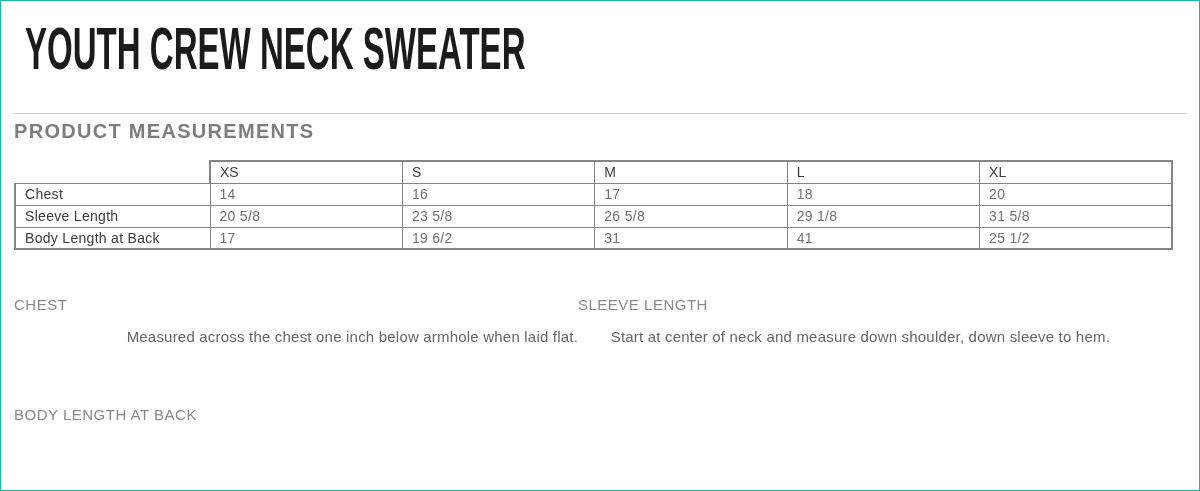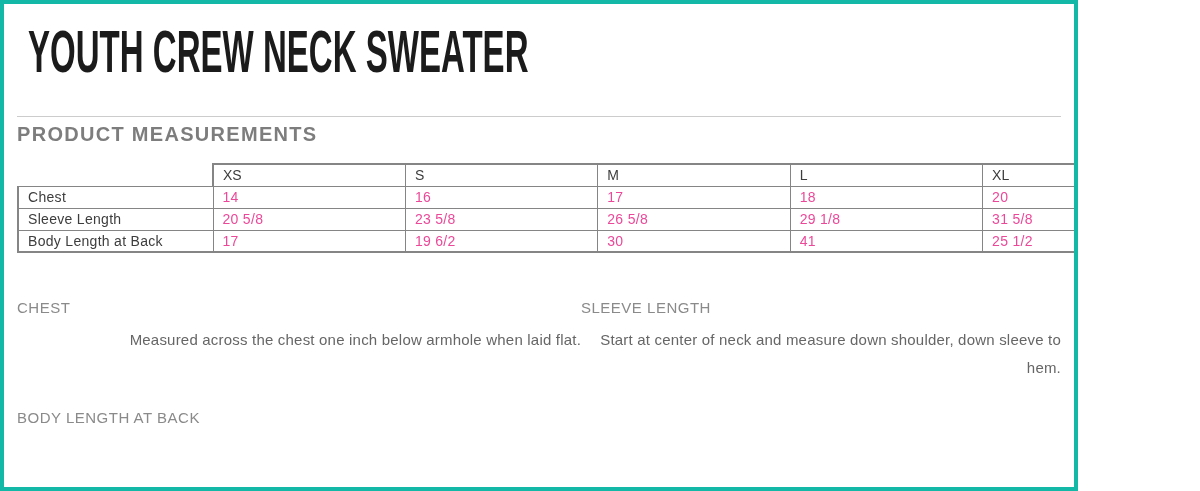--- a/index.html
+++ b/index.html
@@ -1,24 +1,24 @@
 <!DOCTYPE html>
 <html><head>
 <meta charset="utf-8">
 <style>
   * { margin: 0; padding: 0; box-sizing: border-box; }
   html, body { background: #fff; }
   body { font-family: "Liberation Sans", sans-serif; }
 
   .page {
     position: relative;
-    width: 1078px;
+    width: 1200px;
     height: 491px;
     background: #ffffff;
-    border: 4px solid #14b8a6;
+    border: 1px solid #14b8a6;
     padding: 0 13px;
     overflow: hidden;
   }
 
   
   .title {
     margin-top: 19px;
     margin-left: 11px;
     font-size: 59px;
     line-height: 59px;
@@ -65,21 +65,21 @@
     margin-top: 45px;
   }
   .size-chart thead th { color: #3d3d3d; border-top-width: 2px; }
   .size-chart thead th.corner { border: none; }
   .size-chart thead th:nth-child(2) { border-left-width: 2px; }
   .size-chart thead th:last-child,
   .size-chart tbody td:last-child { border-right-width: 2px; }
   .size-chart tbody td:first-child { border-left-width: 2px; }
   .size-chart tbody tr:last-child td { border-bottom-width: 2px; }
   .size-chart td.row-label { color: #3d3d3d; letter-spacing: 0.3px; }
-  .size-chart td.val { color: #ec4899; letter-spacing: 0.3px; }
+  .size-chart td.val { color: #737373; letter-spacing: 0.3px; }
 
   
   .definitions {
     margin-top: 46px;
     display: grid;
     grid-template-columns: 564px 1fr;
     grid-template-rows: 110px auto;
   }
   .def .term {
     font-size: 15px;
@@ -144,21 +144,21 @@
         <td class="val">20 5/8</td>
         <td class="val">23 5/8</td>
         <td class="val">26 5/8</td>
         <td class="val">29 1/8</td>
         <td class="val">31 5/8</td>
       </tr>
       <tr>
         <td class="row-label">Body Length at Back</td>
         <td class="val">17</td>
         <td class="val">19 6/2</td>
-        <td class="val">30</td>
+        <td class="val">31</td>
         <td class="val">41</td>
         <td class="val">25 1/2</td>
       </tr>
     </tbody>
   </table>
 
   <div class="definitions">
     <div class="def def-chest">
       <div class="term">CHEST</div>
       <p class="desc">Measured across the chest one inch below armhole when laid flat.</p>

